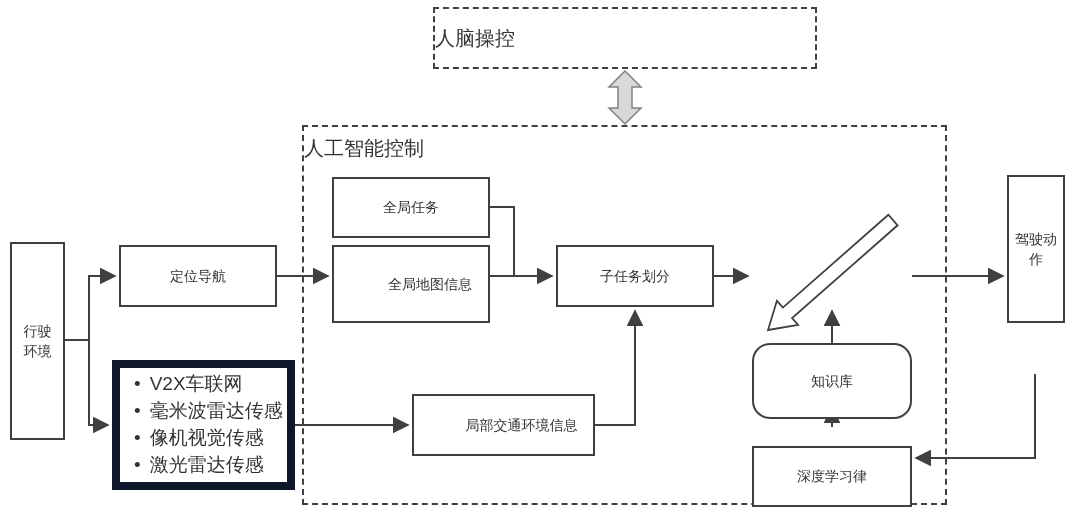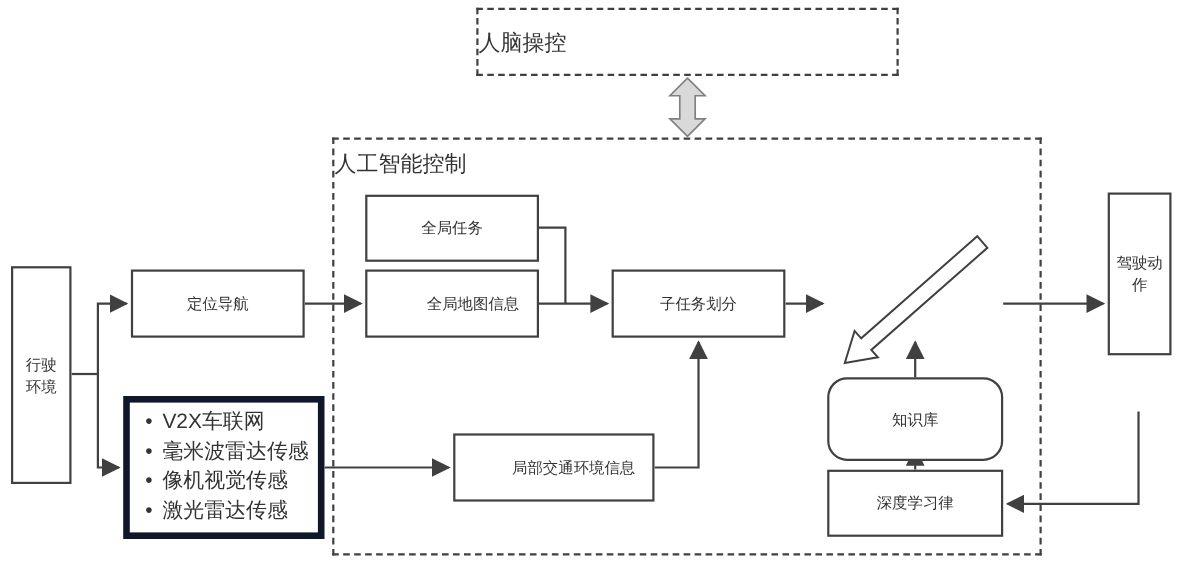--- a/index.html
+++ b/index.html
@@ -41,21 +41,21 @@
   }
   .frame-title {
     position: absolute;
     width: 100%;
     text-align: left;
     font-size: 20px;
   }
   .sensor-box {
     position: absolute;
     background: #ffffff;
-    border: 6px solid #0f172a;
+    border: 8px solid #0f172a;
     box-sizing: border-box;
     display: flex;
     align-items: center;
   }
   .sensor-box ul {
     list-style: none;
     margin: 0;
     padding: 0 0 0 14px;
     font-size: 19px;
     line-height: 1.42;
@@ -121,26 +121,26 @@
     <ul>
       <li>V2X车联网</li>
       <li>毫米波雷达传感</li>
       <li>像机视觉传感</li>
       <li>激光雷达传感</li>
     </ul>
   </div>
 
   <div class="node" style="left:332px; top:177px; width:158px; height:61px;">全局任务</div>
 
-  <div class="node" style="left:332px; top:245px; width:158px; height:62px;padding-left:38px;">全局地图信息</div>
+  <div class="node" style="left:332px; top:245px; width:158px; height:78px;padding-left:38px;">全局地图信息</div>
 
   <div class="node" style="left:556px; top:245px; width:158px; height:62px;">子任务划分</div>
 
   <div class="node" style="left:412px; top:394px; width:183px; height:62px;padding-left:36px;">局部交通环境信息</div>
 
 
   <div class="node" style="left:752px; top:343px; width:160px; height:76px;border-radius:18px;">知识库</div>
 
-  <div class="node" style="left:752px; top:427px; width:160px; height:61px;">深度学习律</div>
+  <div class="node" style="left:752px; top:446px; width:160px; height:61px;">深度学习律</div>
 
   <div class="node" style="left:1007px; top:175px; width:58px; height:148px; padding:0 6px;">驾驶动作</div>
 
 </div>
 
 </body></html>

